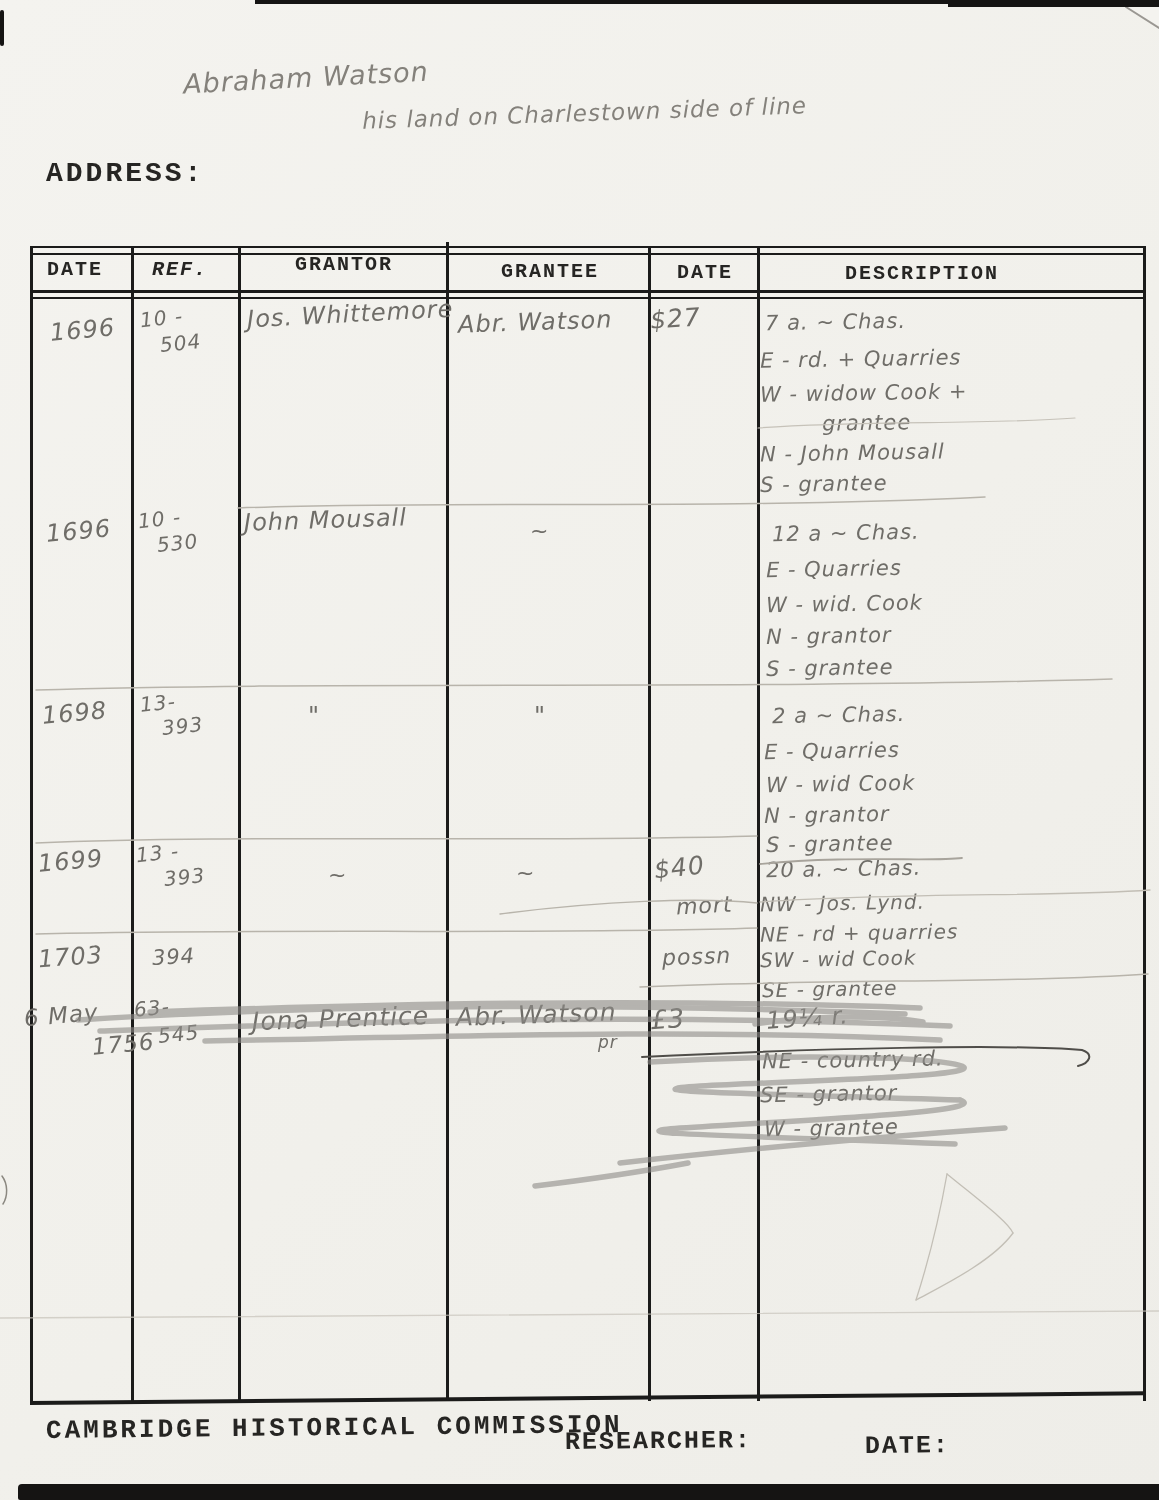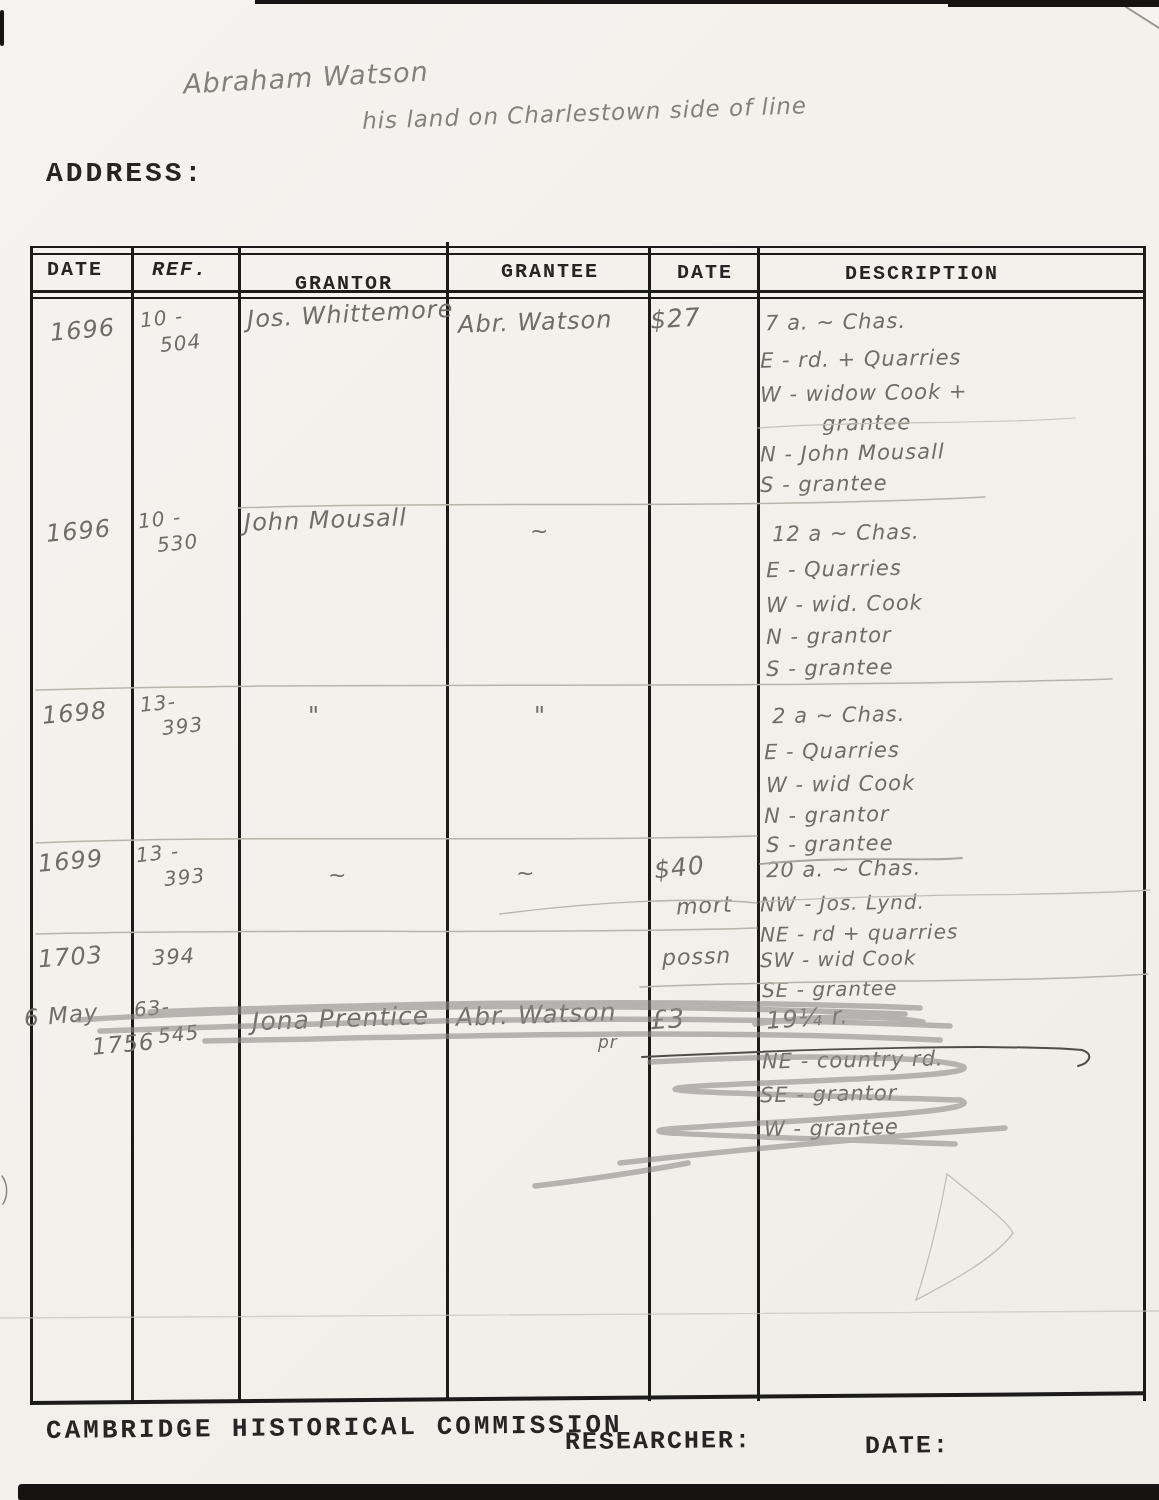--- a/index.html
+++ b/index.html
@@ -52,21 +52,21 @@
   <div class="vline" style="left:30px;top:246px;height:1155px;"></div>
   <div class="vline" style="left:131px;top:246px;height:1155px;"></div>
   <div class="vline" style="left:238px;top:246px;height:1155px;"></div>
   <div class="vline" style="left:446px;top:242px;height:1159px;"></div>
   <div class="vline" style="left:648px;top:246px;height:1155px;"></div>
   <div class="vline" style="left:757px;top:246px;height:1155px;"></div>
   <div class="vline" style="left:1143px;top:246px;height:1155px;"></div>
 
   <div class="abs typed txt" style="left:47px;top:258px;font-size:20px;letter-spacing:2px;">DATE</div>
   <div class="abs typed txt" style="left:152px;top:258px;font-size:20px;letter-spacing:2px;font-style:italic;">REF.</div>
-  <div class="abs typed txt" style="left:295px;top:272px;font-size:20px;letter-spacing:2px;">GRANTOR</div>
+  <div class="abs typed txt" style="left:295px;top:253px;font-size:20px;letter-spacing:2px;">GRANTOR</div>
   <div class="abs typed txt" style="left:501px;top:260px;font-size:20px;letter-spacing:2px;">GRANTEE</div>
   <div class="abs typed txt" style="left:677px;top:261px;font-size:20px;letter-spacing:2px;">DATE</div>
   <div class="abs typed txt" style="left:845px;top:262px;font-size:20px;letter-spacing:2px;">DESCRIPTION</div>
 
   <div>
     <div class="abs hw txt" style="left:50px;top:316px;font-size:24px;transform:rotate(-5deg);">1696</div>
     <div class="abs hw txt" style="left:140px;top:306px;font-size:20px;transform:rotate(-6deg);">10 -</div>
     <div class="abs hw txt" style="left:160px;top:331px;font-size:20px;transform:rotate(-6deg);">504</div>
     <div class="abs hw txt" style="left:247px;top:300px;font-size:24px;transform:rotate(-3deg);">Jos. Whittemore</div>
     <div class="abs hw txt" style="left:458px;top:308px;font-size:24px;transform:rotate(-2deg);">Abr. Watson</div>

